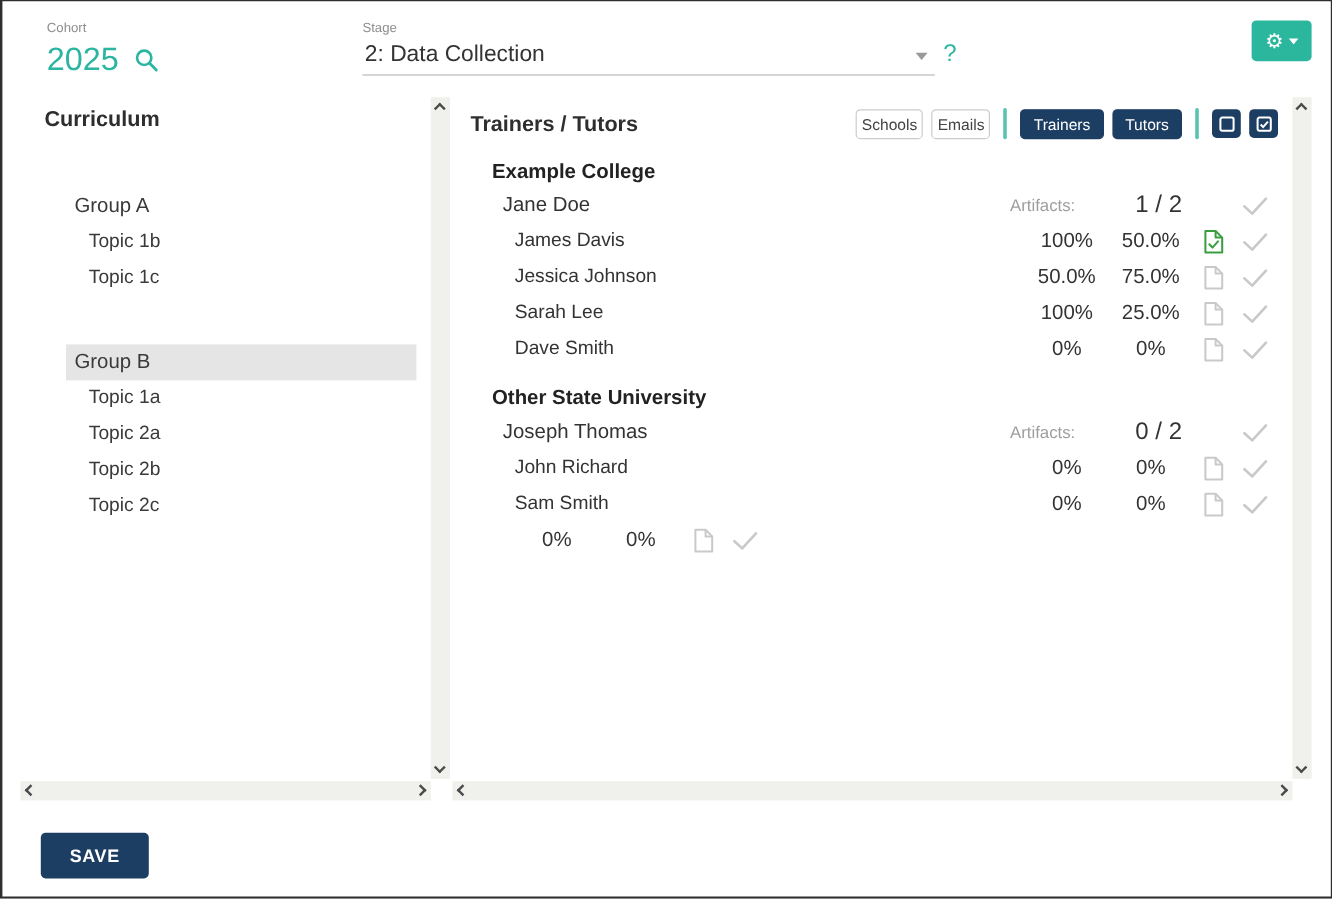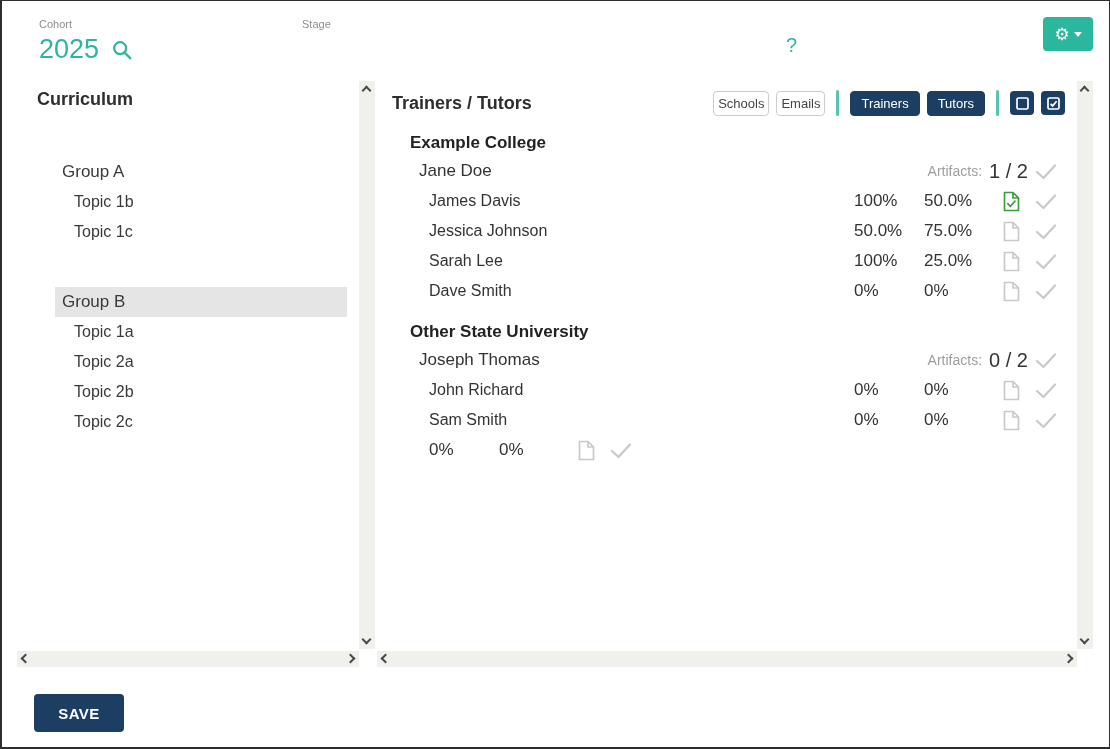--- a/index.html
+++ b/index.html
@@ -79,27 +79,27 @@
     font-size:13px; color:#fff; padding:4px 10px; margin-left:7px; cursor:pointer;
     font-family:Liberation Sans, sans-serif; }
   .tdivider { width:3px; height:26px; background:#58c3ae; border-radius:2px; margin:0 4px 0 11px; }
   .sq-btn { width:24px; height:24px; background:#1d3e63; border:none; border-radius:4px;
     margin-left:7px; cursor:pointer; display:inline-flex; align-items:center; justify-content:center; }
 
   .school-name { margin:13px 0 0 33px; font-size:17px; font-weight:bold; color:#222;
     height:26px; line-height:26px; }
   .row { display:flex; align-items:center; height:30px; padding-right:13px; }
   .row .name { flex:1; color:#333; white-space:nowrap; }
-  .row.trainer { padding-left:42px; }
+  .row.trainer { padding-left:42px;gap:43px; }
   .row.trainer .name { font-size:17px; }
   .row.tutor { padding-left:52px; }
   .row.tutor .name { font-size:16px; }
   .art-label { font-size:14px; color:#9e9e9e; margin-right:7px; }
   .art-value { font-size:20px; color:#333; }
-  .pct { width:70px; text-align:left; font-size:17px; color:#333; }
+  .pct { width:70px; text-align:center; font-size:17px; color:#333; }
   .doc { width:34px; display:flex; justify-content:center; cursor:pointer; }
   .check { width:36px; display:flex; justify-content:center; cursor:pointer; }
 
   
   .save-btn { position:absolute; left:32px; top:693px; width:90px; height:38px;
     background:#1d3e63; color:#fff; border:none; border-radius:4px;
     font-size:15px; font-weight:bold; letter-spacing:0.5px; cursor:pointer;
     font-family:"Liberation Sans", sans-serif; }
 </style>
 </head>
@@ -112,20 +112,24 @@
     <span class="cohort-value">2025</span>
     <span class="search-icon">
       <svg width="22" height="22" viewBox="0 0 24 24">
         <circle cx="10" cy="10" r="6.5" fill="none" stroke="#2cb5a0" stroke-width="2.4"></circle>
         <line x1="15.2" y1="15.2" x2="21" y2="21" stroke="#2cb5a0" stroke-width="2.6" stroke-linecap="round"></line>
       </svg>
     </span>
   </div>
 
   <div class="field-label stage-label">Stage</div>
+  <div class="stage-select">
+    <div class="stage-value">2: Data Collection</div>
+    <span class="select-caret"></span>
+  </div>
   <span class="help">?</span>
 
   <button class="gear-btn">
     <span class="gear-glyph">⚙</span>
     <span class="gear-caret"></span>
   </button>
 
   <section class="left-panel">
     <h2 class="panel-title">Curriculum</h2>
     <div class="tree">

